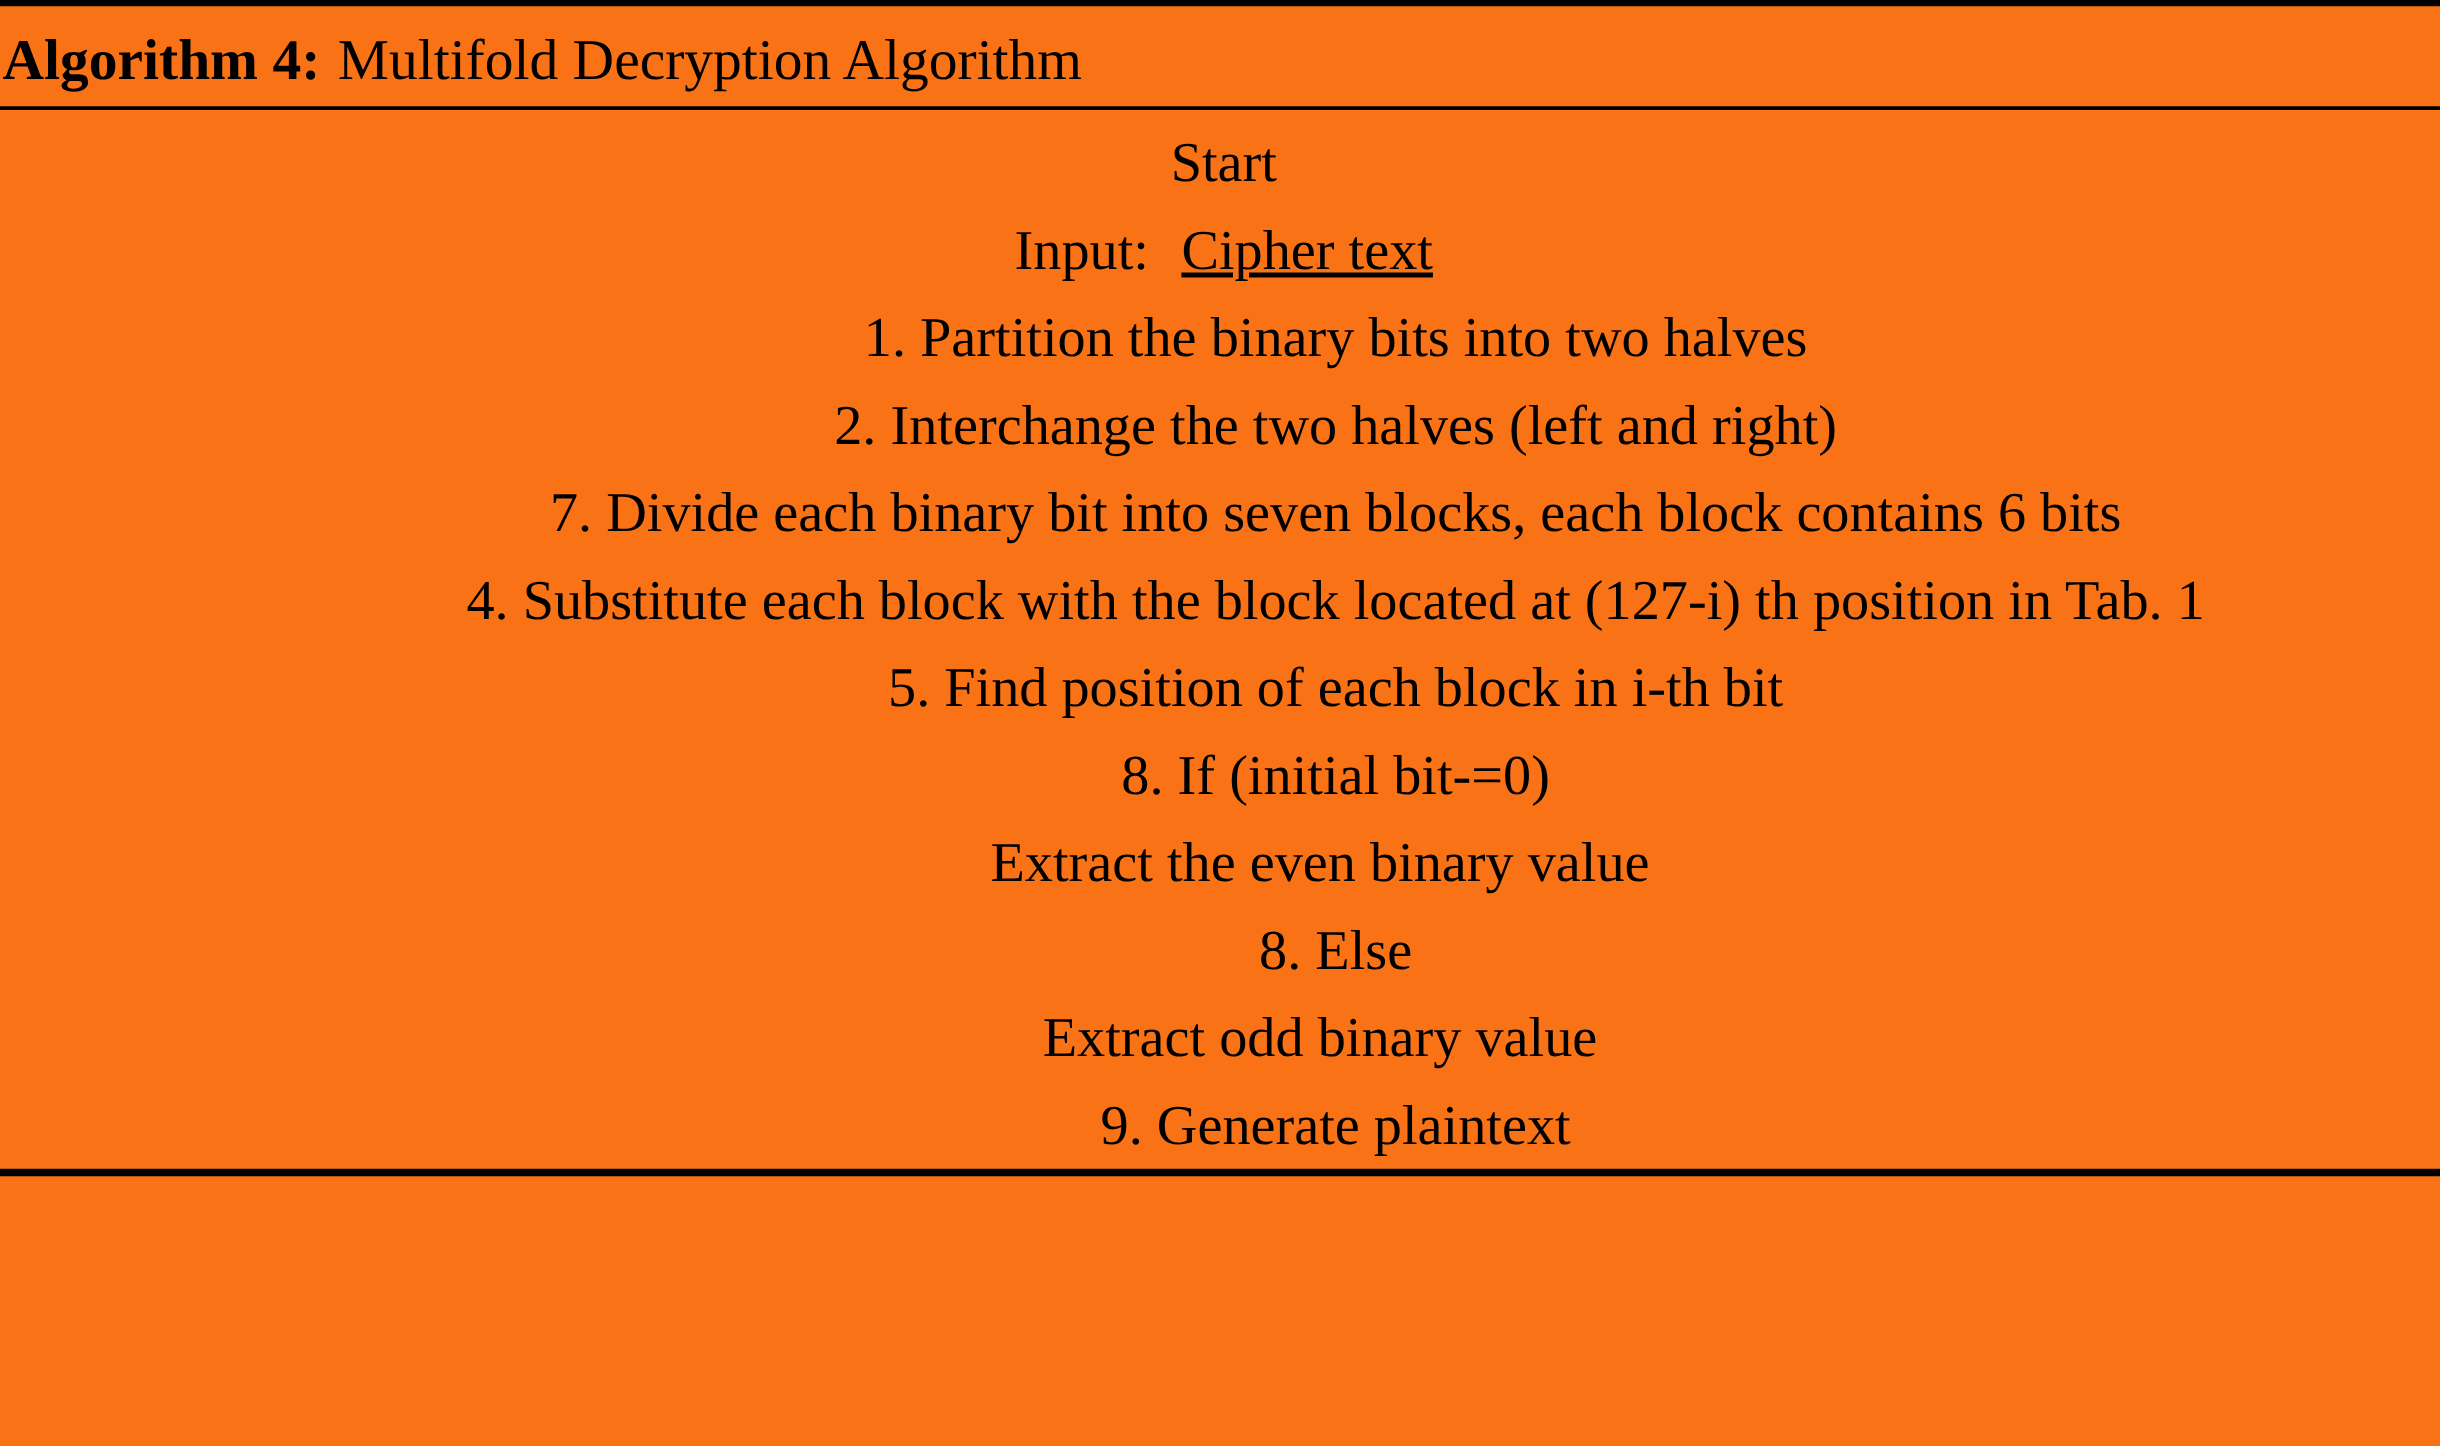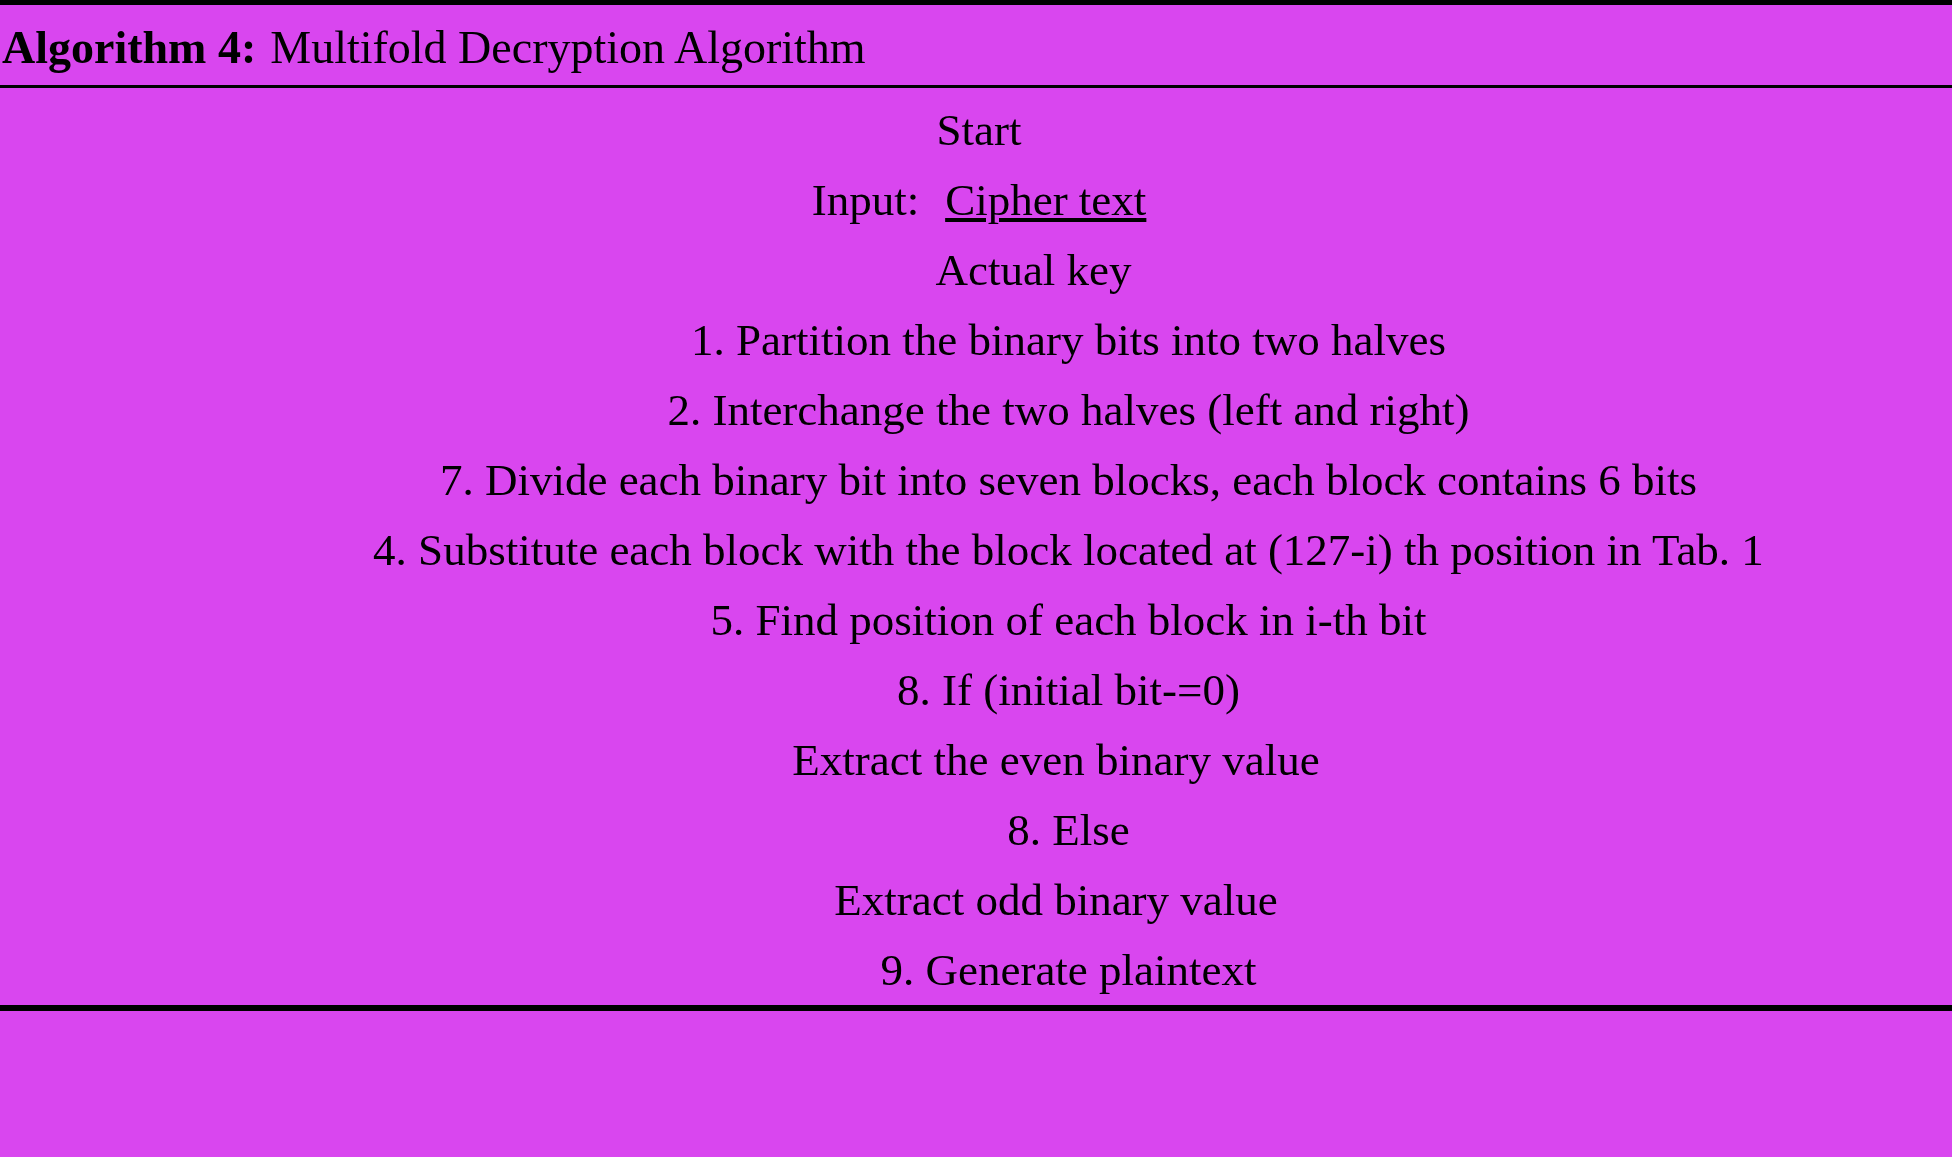--- a/index.html
+++ b/index.html
@@ -4,21 +4,21 @@
 <style>
   html, body {
     margin: 0;
     padding: 0;
     background: #ffffff;
   }
   .page {
     position: relative;
     width: 1952px;
     height: 1157px;
-    background: #d946ef;
+    background: #f97316;
     color: #000000;
     font-family: "Liberation Serif", "DejaVu Serif", serif;
     overflow: hidden;
   }
   .rule-top {
     height: 5px;
     width: 100%;
     background: #000000;
   }
   .algo-header {
@@ -78,21 +78,20 @@
   <div class="algo-header">
     <span class="label">Algorithm 4:</span>
     <span class="title">Multifold Decryption Algorithm</span>
   </div>
 
   <div class="rule-header"></div>
 
   <div class="algo-body">
     <div class="line ind-root">Start</div>
     <div class="line ind-root"><span>Input:</span><span class="after-label">Cipher text</span></div>
-    <div class="line ind-input">Actual key</div>
     <div class="line ind-step">1. Partition the binary bits into two halves</div>
     <div class="line ind-step">2. Interchange the two halves (left and right)</div>
     <div class="line ind-step">7. Divide each binary bit into seven blocks, each block contains 6 bits</div>
     <div class="line ind-step">4. Substitute each block with the block located at (127-i) th position in Tab. 1</div>
     <div class="line ind-step">5. Find position of each block in i-th bit</div>
     <div class="line ind-step">8. If (initial bit-=0)</div>
     <div class="line ind-branch">Extract the even binary value</div>
     <div class="line ind-step">8. Else</div>
     <div class="line ind-branch">Extract odd binary value</div>
     <div class="line ind-step">9. Generate plaintext</div>

